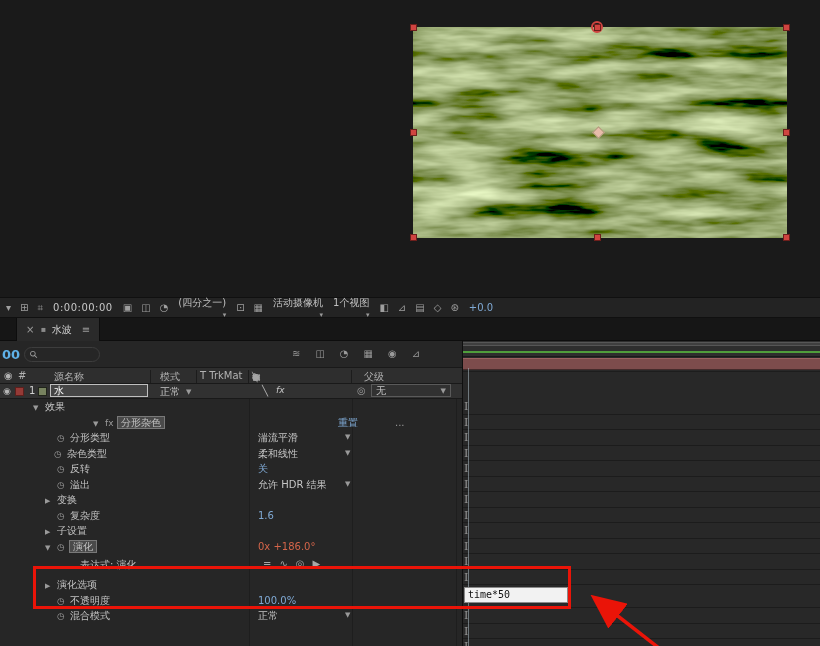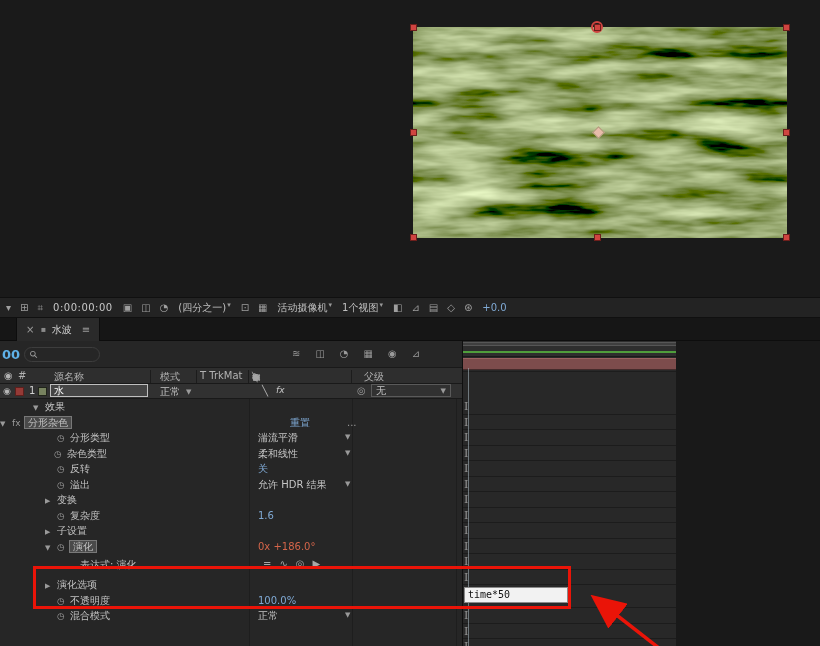--- a/index.html
+++ b/index.html
@@ -14,36 +14,36 @@
   .anchor{position:absolute;left:594px;top:128px;width:9px;height:9px;background:#e8bcaa;border:1px solid #a97;transform:rotate(45deg);z-index:3;}
   .ring{position:absolute;left:591px;top:21px;width:12px;height:12px;border:2px solid #cf4440;border-radius:50%;z-index:2;}
 
   
   .preview-toolbar{position:absolute;left:0;top:297px;width:820px;height:21px;background:#232323;
      border-top:1px solid #101010;border-bottom:1px solid #101010;display:flex;align-items:center;
      gap:10px;padding:0 6px;color:#9f9f9f;}
   .ptg{display:inline-flex;gap:9px;}
   .gicon{cursor:default;}
   .pt-time{color:#c8c8c8;letter-spacing:.5px;}
-  .pt-dd{display:inline-flex;align-items:flex-start;gap:1px;color:#c0c0c0;}
+  .pt-dd{display:inline-flex;align-items:flex-end;gap:1px;color:#c0c0c0;flex-direction:column;}
   .dd{font-size:7px;color:#9a9a9a;font-style:normal;font-weight:normal;}
   .pt-dd i{font-style:normal;}
   .pt-exposure{color:var(--value-blue);}
 
   
   .tab-strip{position:absolute;left:0;top:318px;width:820px;height:23px;background:#161616;border-bottom:1px solid #0d0d0d;}
   .tab{position:absolute;left:16px;top:0;height:23px;display:inline-flex;align-items:center;gap:6px;
        padding:0 9px;background:#2a2a2a;border-right:1px solid #0d0d0d;border-left:1px solid #0d0d0d;}
   .tab-x{color:#9a9a9a;}
   .tab-ic{color:#8a8a8a;font-size:8px;}
   .tab-title{color:#d6d6d6;}
   .tab-menu{color:#9a9a9a;margin-left:4px;}
 
   
-  .timeline{position:absolute;left:0;top:341px;width:676px;bottom:0;background:#262626;border-radius:24px;}
+  .timeline{position:absolute;left:0;top:341px;width:820px;bottom:0;background:#262626;border-radius:24px;}
   .tl-left{position:absolute;left:0;top:0;width:462px;bottom:0;background:#262626;}
   .vline{position:absolute;top:27px;bottom:0;width:1px;background:#1e1e1e;z-index:0;}
 
   .tl-topbar{position:absolute;left:0;top:0;width:462px;height:27px;background:#262626;border-bottom:1px solid #191919;}
   .big-time{position:absolute;left:2px;top:6px;font-size:13px;font-weight:bold;color:var(--timecode-blue);}
   .search-box{position:absolute;left:24px;top:6px;width:76px;height:15px;border:1px solid #3d3d3d;border-radius:8px;}
   .search-ic{display:inline-block;margin:1px 0 0 5px;color:#9a9a9a;transform:rotate(-45deg);}
   .tlt-icons{position:absolute;left:292px;top:7px;display:flex;gap:15px;color:#9a9a9a;}
 
   .tl-colheader{position:absolute;left:0;top:27px;width:462px;height:16px;background:#2e2e2e;border-bottom:1px solid #191919;color:#b2b2b2;}
@@ -241,21 +241,21 @@
         <span class="lr-fx">fx</span>
         <span class="lr-whip">◎</span>
         <span class="lr-parent">
           <i>无</i>
           <b class="dd">▼</b>
         </span>
       </div>
 
       <div class="rows-left">
           <div class="prow" style="padding-left: 33px;"><span class="twirl">▼</span><span class="plabel">效果</span></div>
-          <div class="prow" style=""><span class="twirl">▼</span><span class="picon">fx</span><span class="plabel boxed">分形杂色</span><span class="paction">重置</span><span class="pmore">...</span></div>
+          <div class="prow" style="padding-left: 45px; margin-left: 48px;"><span class="twirl">▼</span><span class="picon">fx</span><span class="plabel boxed">分形杂色</span><span class="paction">重置</span><span class="pmore">...</span></div>
           <div class="prow" style="padding-left: 45px;"><span class="twirl"></span><span class="picon">◷</span><span class="plabel">分形类型</span><span class="pval v-dropdown">湍流平滑</span><span class="parrow">▼</span></div>
           <div class="prow" style="padding-left: 42px;"><span class="twirl"></span><span class="picon">◷</span><span class="plabel">杂色类型</span><span class="pval v-dropdown">柔和线性</span><span class="parrow">▼</span></div>
           <div class="prow" style="padding-left: 45px;"><span class="twirl"></span><span class="picon">◷</span><span class="plabel">反转</span><span class="pval v-number">关</span></div>
           <div class="prow" style="padding-left: 45px;"><span class="twirl"></span><span class="picon">◷</span><span class="plabel">溢出</span><span class="pval v-dropdown">允许 HDR 结果</span><span class="parrow">▼</span></div>
           <div class="prow" style="padding-left: 45px;"><span class="twirl">▶</span><span class="plabel">变换</span></div>
           <div class="prow" style="padding-left: 45px;"><span class="twirl"></span><span class="picon">◷</span><span class="plabel">复杂度</span><span class="pval v-number">1.6</span></div>
           <div class="prow" style="padding-left: 45px;"><span class="twirl">▶</span><span class="plabel">子设置</span></div>
           <div class="prow" style="padding-left: 45px;"><span class="twirl">▼</span><span class="picon">◷</span><span class="plabel boxed">演化</span><span class="pval v-expression">0x +186.0°</span></div>
           <div class="prow exprow" style="padding-left: 68px;"><span class="twirl"></span><span class="plabel">表达式: 演化</span><span class="expr-icons">
               <span class="gicon">=</span>

